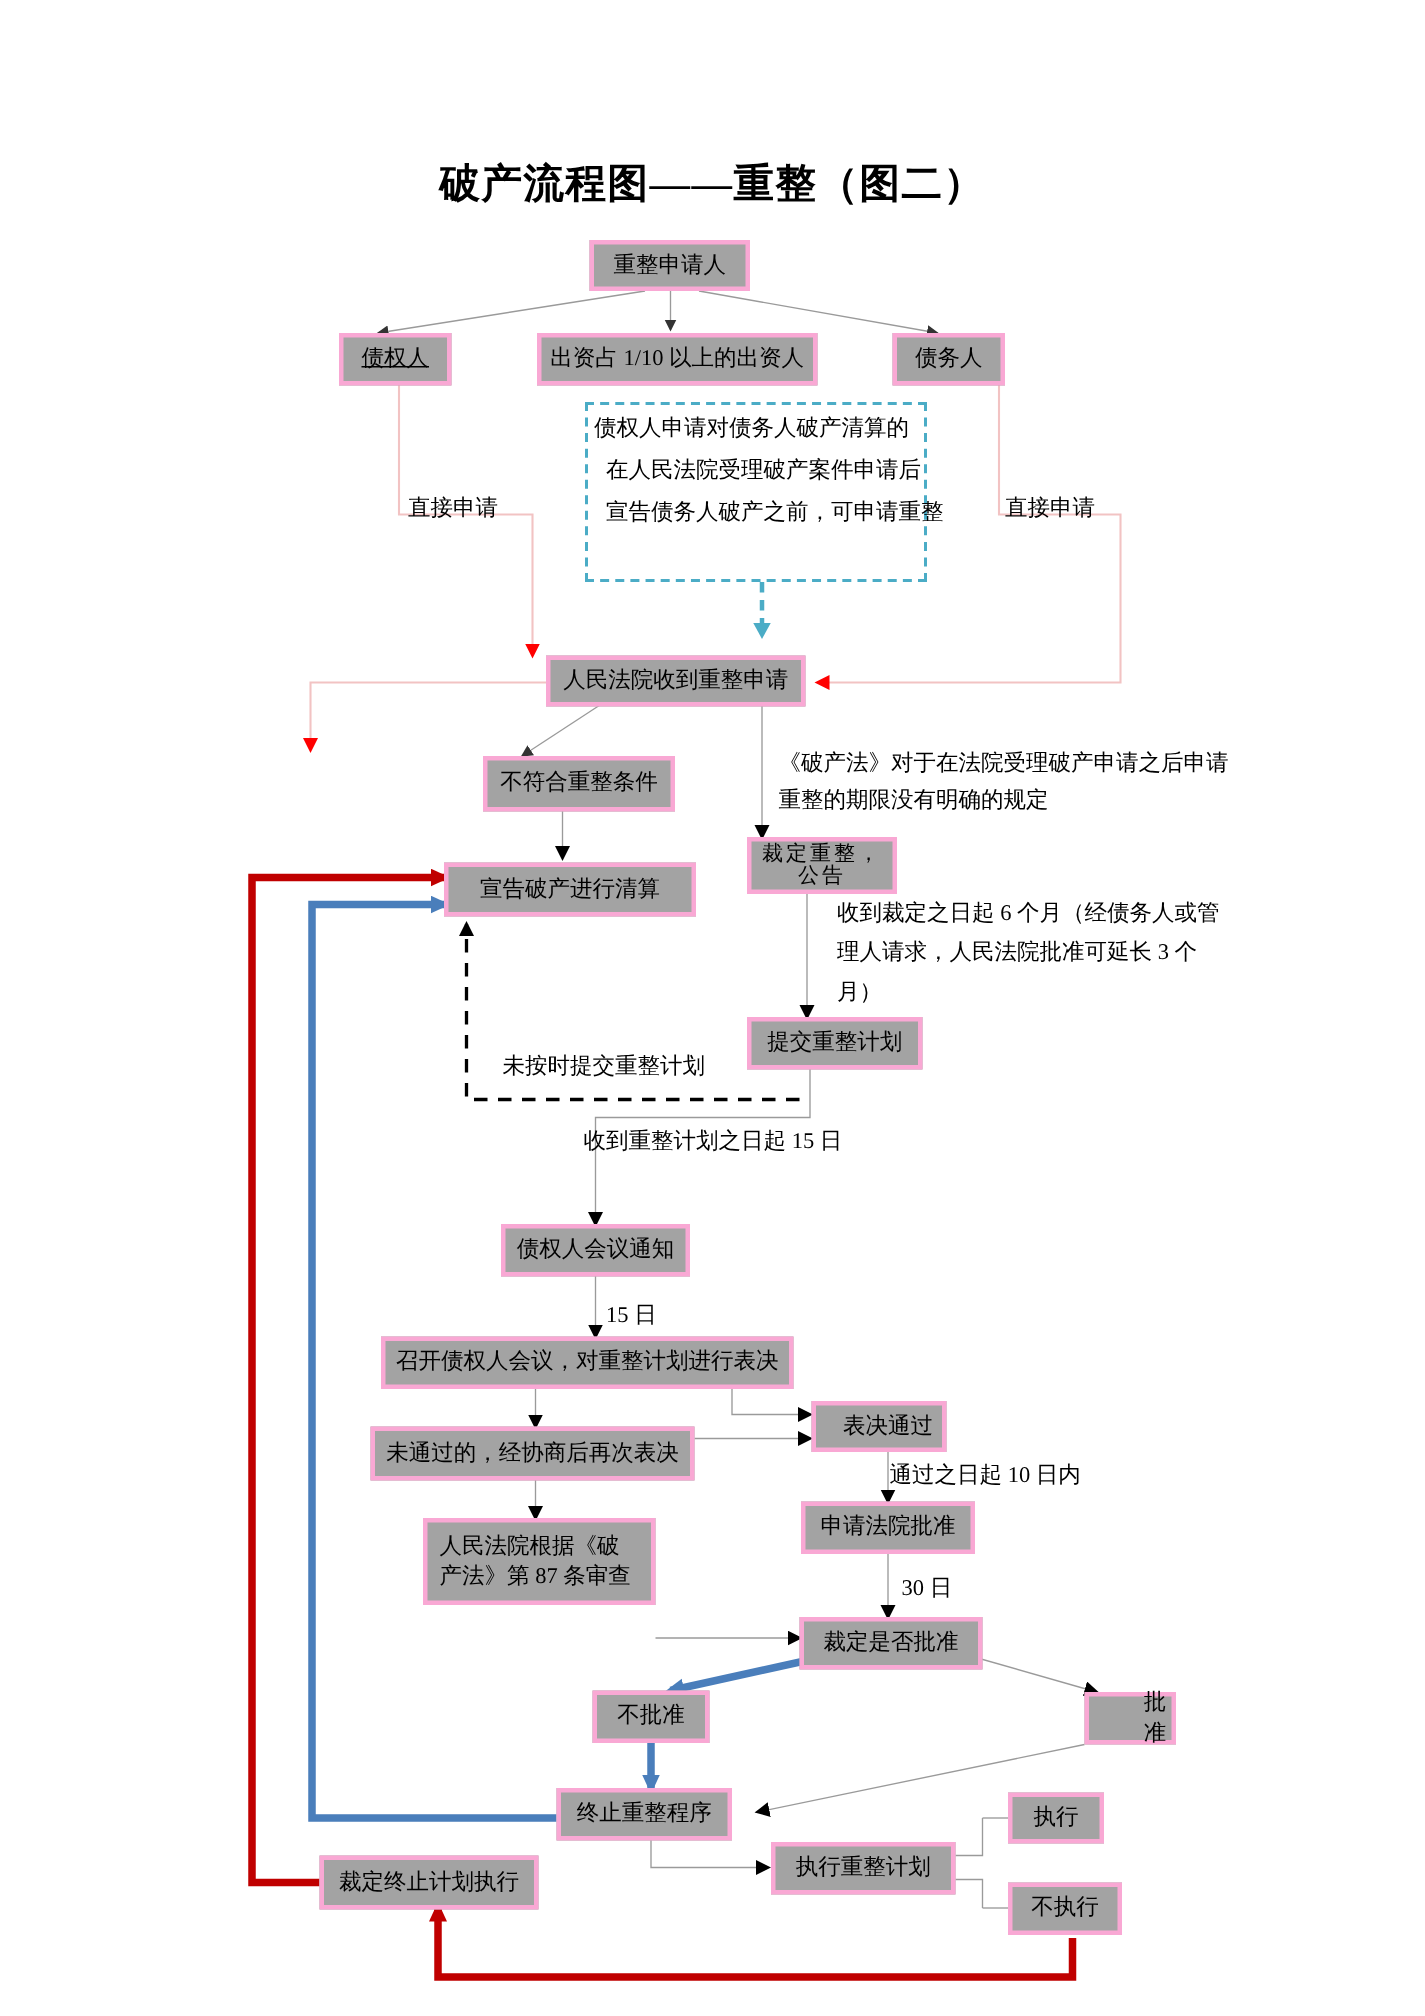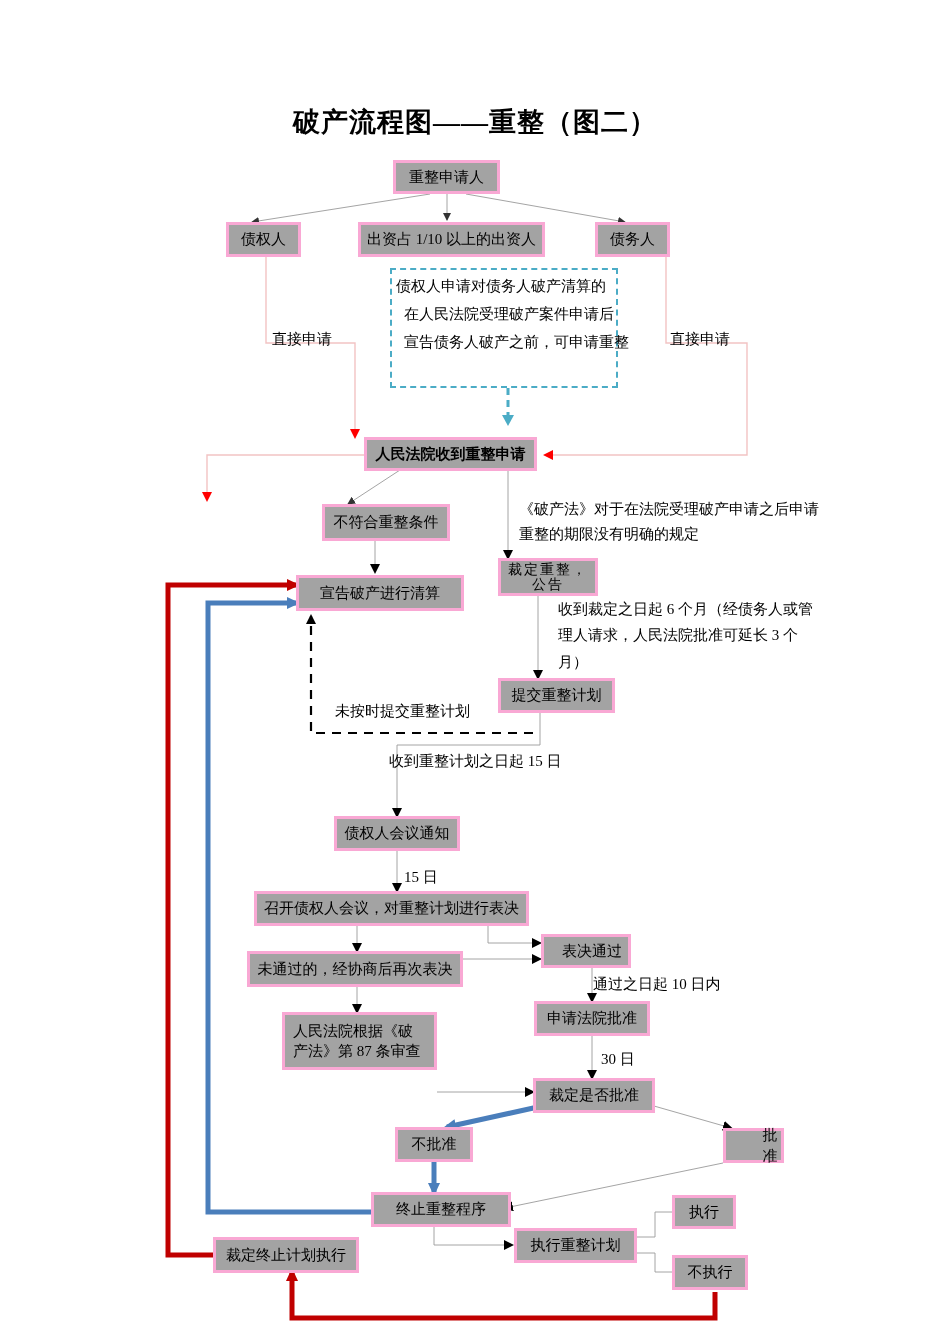--- a/index.html
+++ b/index.html
@@ -171,27 +171,27 @@
     </g>
   </svg>
 
   <div class="dashbox" style="left:390px;top:268px;width:228px;height:120px;"></div>
   <div class="lbl" style="left:396px;top:275px;">债权人申请对债务人破产清算的</div>
   <div class="lbl" style="left:404px;top:303px;">在人民法院受理破产案件申请后</div>
   <div class="lbl" style="left:404px;top:331px;">宣告债务人破产之前，可申请重整</div>
 
   <div class="node" style="left:393px;top:160px;width:107px;height:34px;">重整申请人</div>
 
-  <div class="node" style="left:226px;top:222px;width:75px;height:35px;">债权人</div>
+  <div class="node" style="left:226px;top:222px;width:75px;height:35px;text-decoration:underline;">债权人</div>
 
   <div class="node" style="left:358px;top:222px;width:187px;height:35px;">出资占 1/10 以上的出资人</div>
 
   <div class="node" style="left:595px;top:222px;width:75px;height:35px;">债务人</div>
 
-  <div class="node" style="left:364px;top:437px;width:173px;height:34px;font-weight:bold;">人民法院收到重整申请</div>
+  <div class="node" style="left:364px;top:437px;width:173px;height:34px;">人民法院收到重整申请</div>
 
 
   <div class="node" style="left:322px;top:504px;width:128px;height:37px;">不符合重整条件</div>
 
   <div class="node" style="left:296px;top:575px;width:168px;height:36px;">宣告破产进行清算</div>
 
   <div class="node spread" style="left:498px;top:558px;width:100px;height:38px;font-size:14px;line-height:1.1;">裁定重整，公告</div>
 
   <div class="node" style="left:498px;top:678px;width:117px;height:35px;">提交重整计划</div>
 
@@ -206,21 +206,21 @@
   <div class="node tl" style="left:282px;top:1012px;width:155px;height:58px;">人民法院根据《破产法》第 87 条审查</div>
 
   <div class="node" style="left:534px;top:1001px;width:116px;height:35px;">申请法院批准</div>
 
   <div class="node" style="left:533px;top:1078px;width:122px;height:35px;">裁定是否批准</div>
 
   <div class="node" style="left:395px;top:1127px;width:78px;height:35px;">不批准</div>
 
   <div class="node" style="left:723px;top:1128px;width:61px;height:35px;padding-left:37px;">批准</div>
 
-  <div class="node" style="left:371px;top:1192px;width:140px;height:35px;">终止重整程序</div>
+  <div class="node" style="left:371px;top:1192px;width:117px;height:35px;">终止重整程序</div>
 
   <div class="node" style="left:514px;top:1228px;width:123px;height:35px;">执行重整计划</div>
 
   <div class="node" style="left:672px;top:1195px;width:64px;height:34px;">执行</div>
 
   <div class="node" style="left:672px;top:1255px;width:76px;height:35px;">不执行</div>
 
   <div class="node" style="left:213px;top:1237px;width:146px;height:36px;">裁定终止计划执行</div>
 
   <div class="lbl" style="left:272px;top:328px;">直接申请</div>

